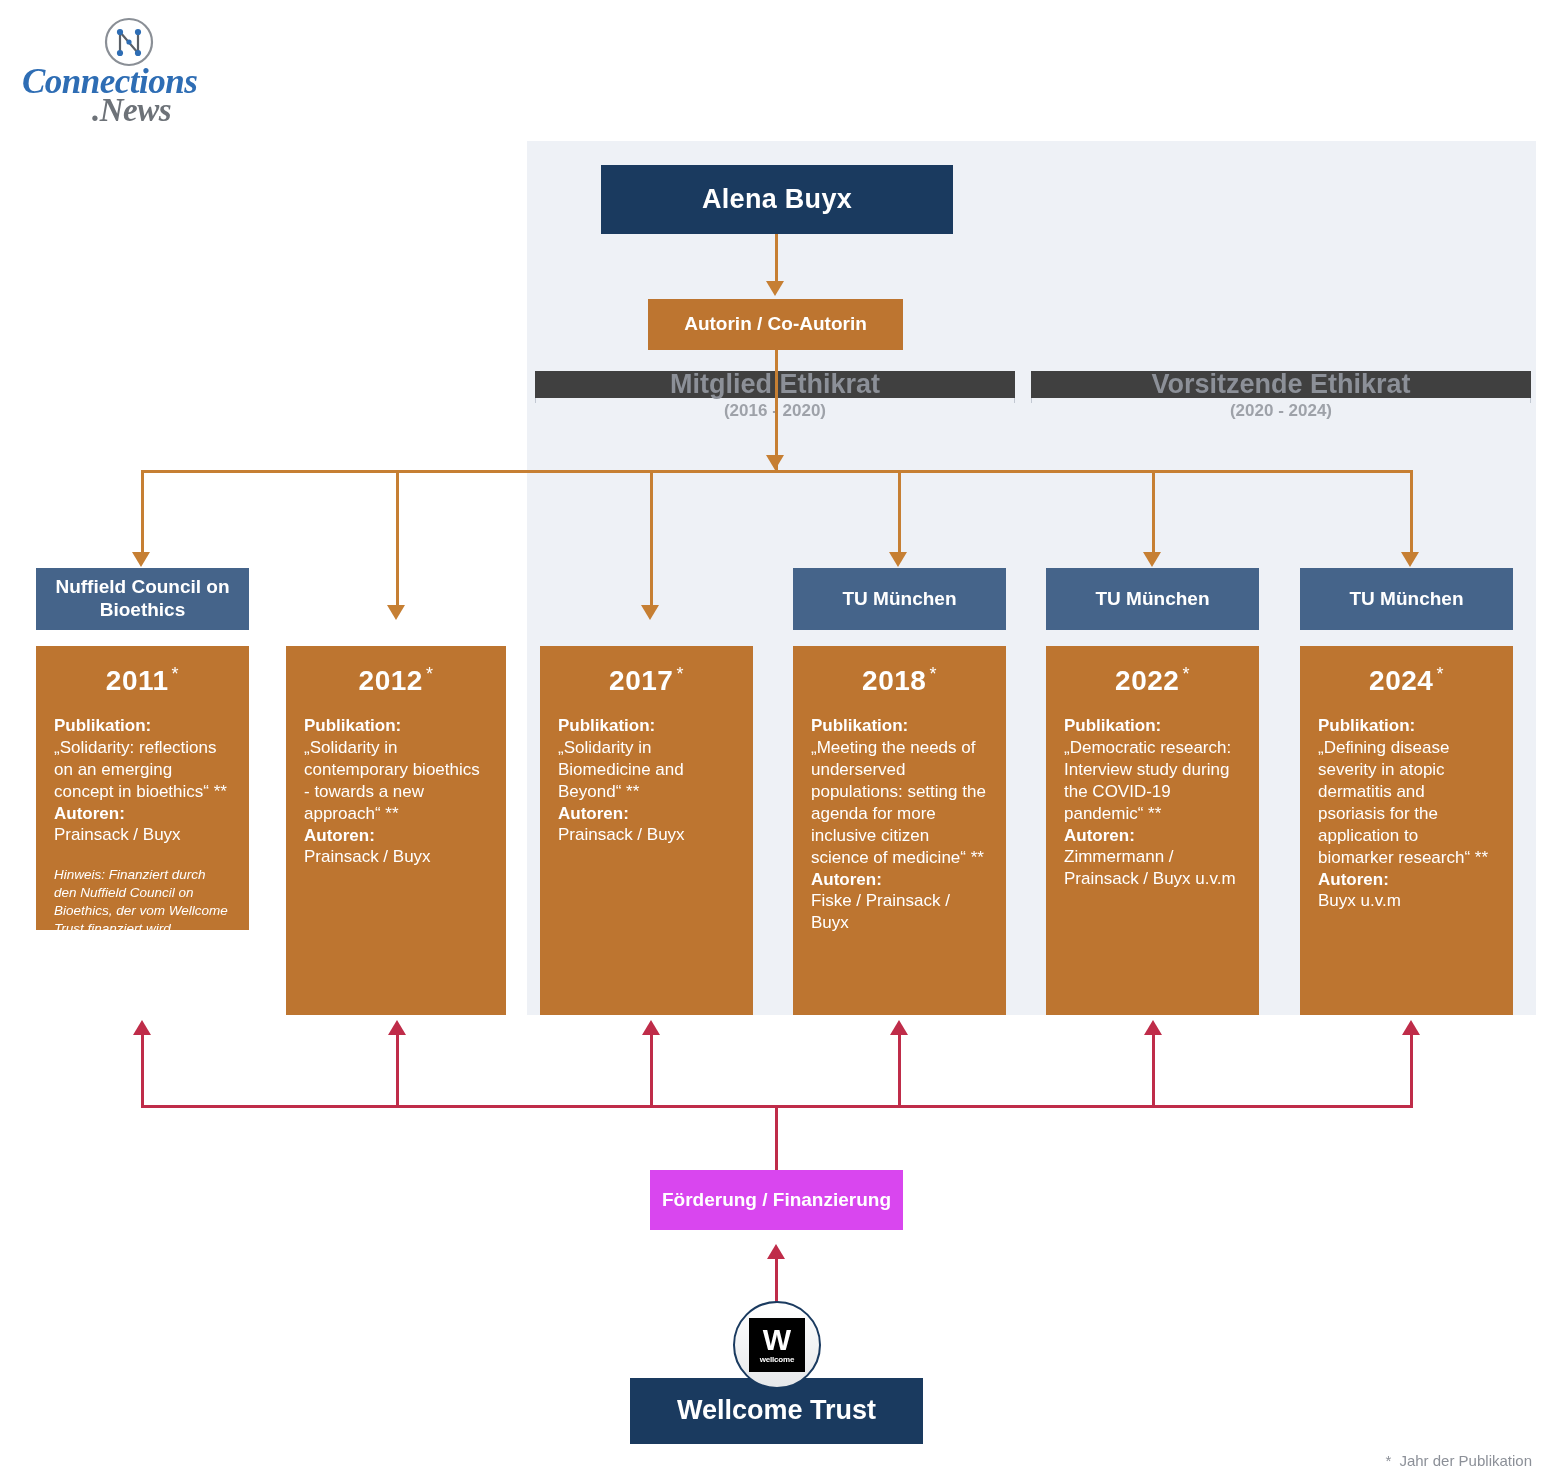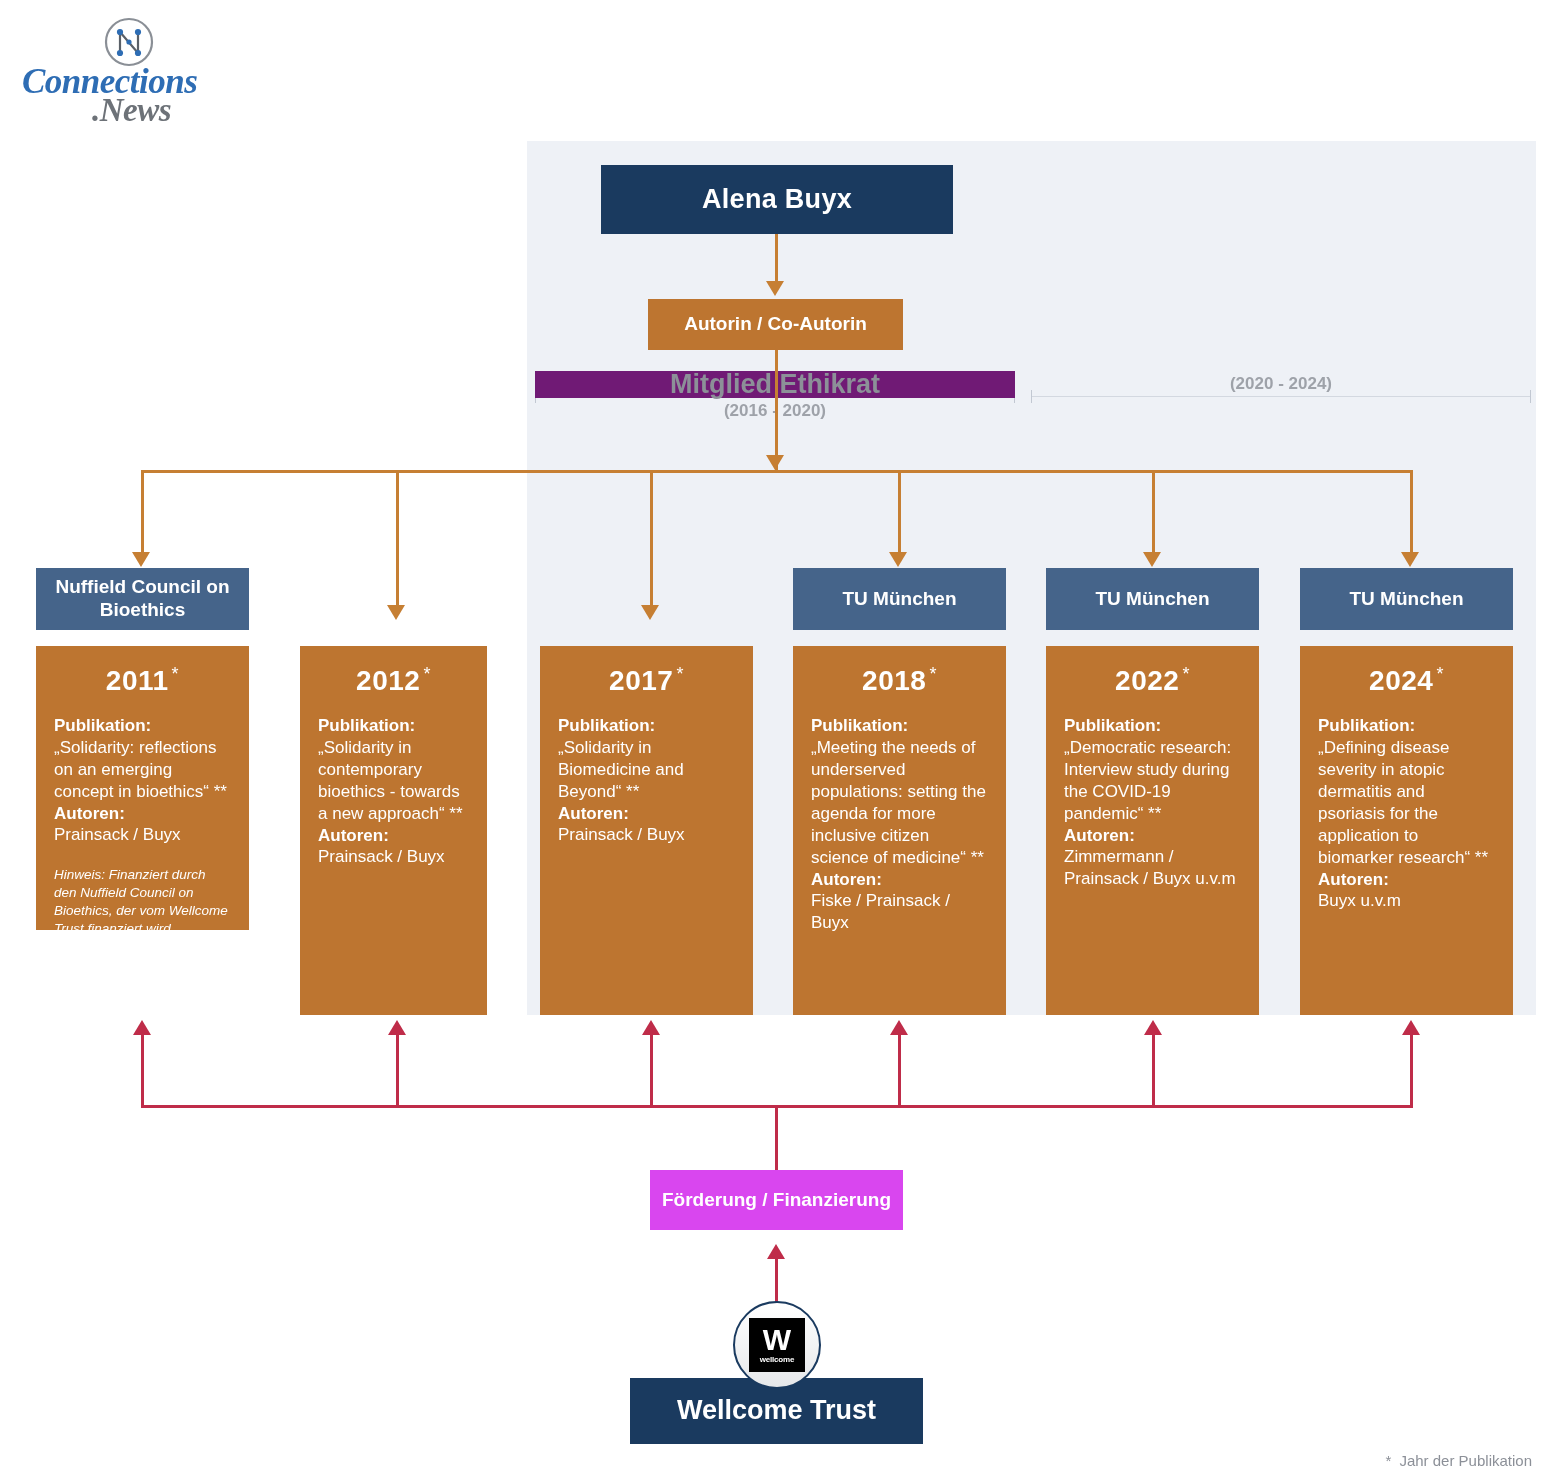--- a/index.html
+++ b/index.html
@@ -56,21 +56,21 @@
   .bracket-label {
     position:absolute; text-align:center; color:#8c9098;
     font-weight:bold; line-height:1.0; white-space:nowrap;
   }
   .bracket-label .main { font-size:27px; display:block; }
   .bracket-label .years { font-size:17px; display:block; font-weight:bold; margin-top:4px; color:#9ea2a9; }
   #bracket1 { left:535px; top:396px; width:480px; }
   #bracket2 { left:1031px; top:396px; width:500px; }
   #bracket1-label { left:535px; top:371px; width:480px; }
   #bracket2-label { left:1031px; top:371px; width:500px; }
-  .bracket-label .main { background:#701a75; padding:0 6px; }
+  .bracket-label .main { background:#404040; padding:0 6px; }
   .bracket-label .years { background:#eef1f6; display:inline-block; padding:0 6px; }
 
   
   .o-line { position:absolute; background:#c67f33; }
   .o-v { width:3px; }
   .o-h { height:3px; }
   .arrow-dn {
     position:absolute; width:0; height:0;
     border-left:9px solid transparent; border-right:9px solid transparent;
     border-top:15px solid #c67f33;
@@ -166,20 +166,21 @@
   <div class="bracket-label" id="bracket1-label">
     <span class="main">Mitglied  Ethikrat</span>
     <span class="years">(2016 - 2020)</span>
   </div>
 
   <div class="bracket" id="bracket2">
     <span class="cap l"></span>
     <span class="cap r"></span>
   </div>
   <div class="bracket-label" id="bracket2-label">
+    <span class="main">Vorsitzende Ethikrat</span>
     <span class="years">(2020 - 2024)</span>
   </div>
 
   <div class="o-line o-v" style="left:775px; top:350px; height:122px;"></div>
 
   <div class="o-line o-h" style="left:141px; top:470px; width:1272px;"></div>
 
   <div class="o-line o-v" style="left:141px; top:470px; height:83px;"></div>
   <div class="arrow-dn" style="left:132px; top:552px;"></div>
 
@@ -218,21 +219,21 @@
       <span>2011</span><span class="ast">*</span>
     </span>
     <span class="lbl">Publikation:</span>
     <span class="val">„Solidarity: reflections on an emerging concept in bioethics“ **</span>
     <span class="gap"></span>
     <span class="lbl">Autoren:</span>
     <span class="val">Prainsack / Buyx</span>
     <span class="note">Hinweis: Finanziert durch den Nuffield Council on Bioethics, der vom Wellcome Trust finanziert wird</span>
   </div>
 
-  <div class="card" style="left:300px; top:646px; width:187px; height:369px;">
+  <div class="card" style="left:286px; top:646px; width:220px; height:369px;">
     <span class="year">
       <span>2012</span><span class="ast">*</span>
     </span>
     <span class="lbl">Publikation:</span>
     <span class="val">„Solidarity in contemporary bioethics - towards a new approach“ **</span>
     <span class="gap"></span>
     <span class="lbl">Autoren:</span>
     <span class="val">Prainsack / Buyx</span>
   </div>
 

